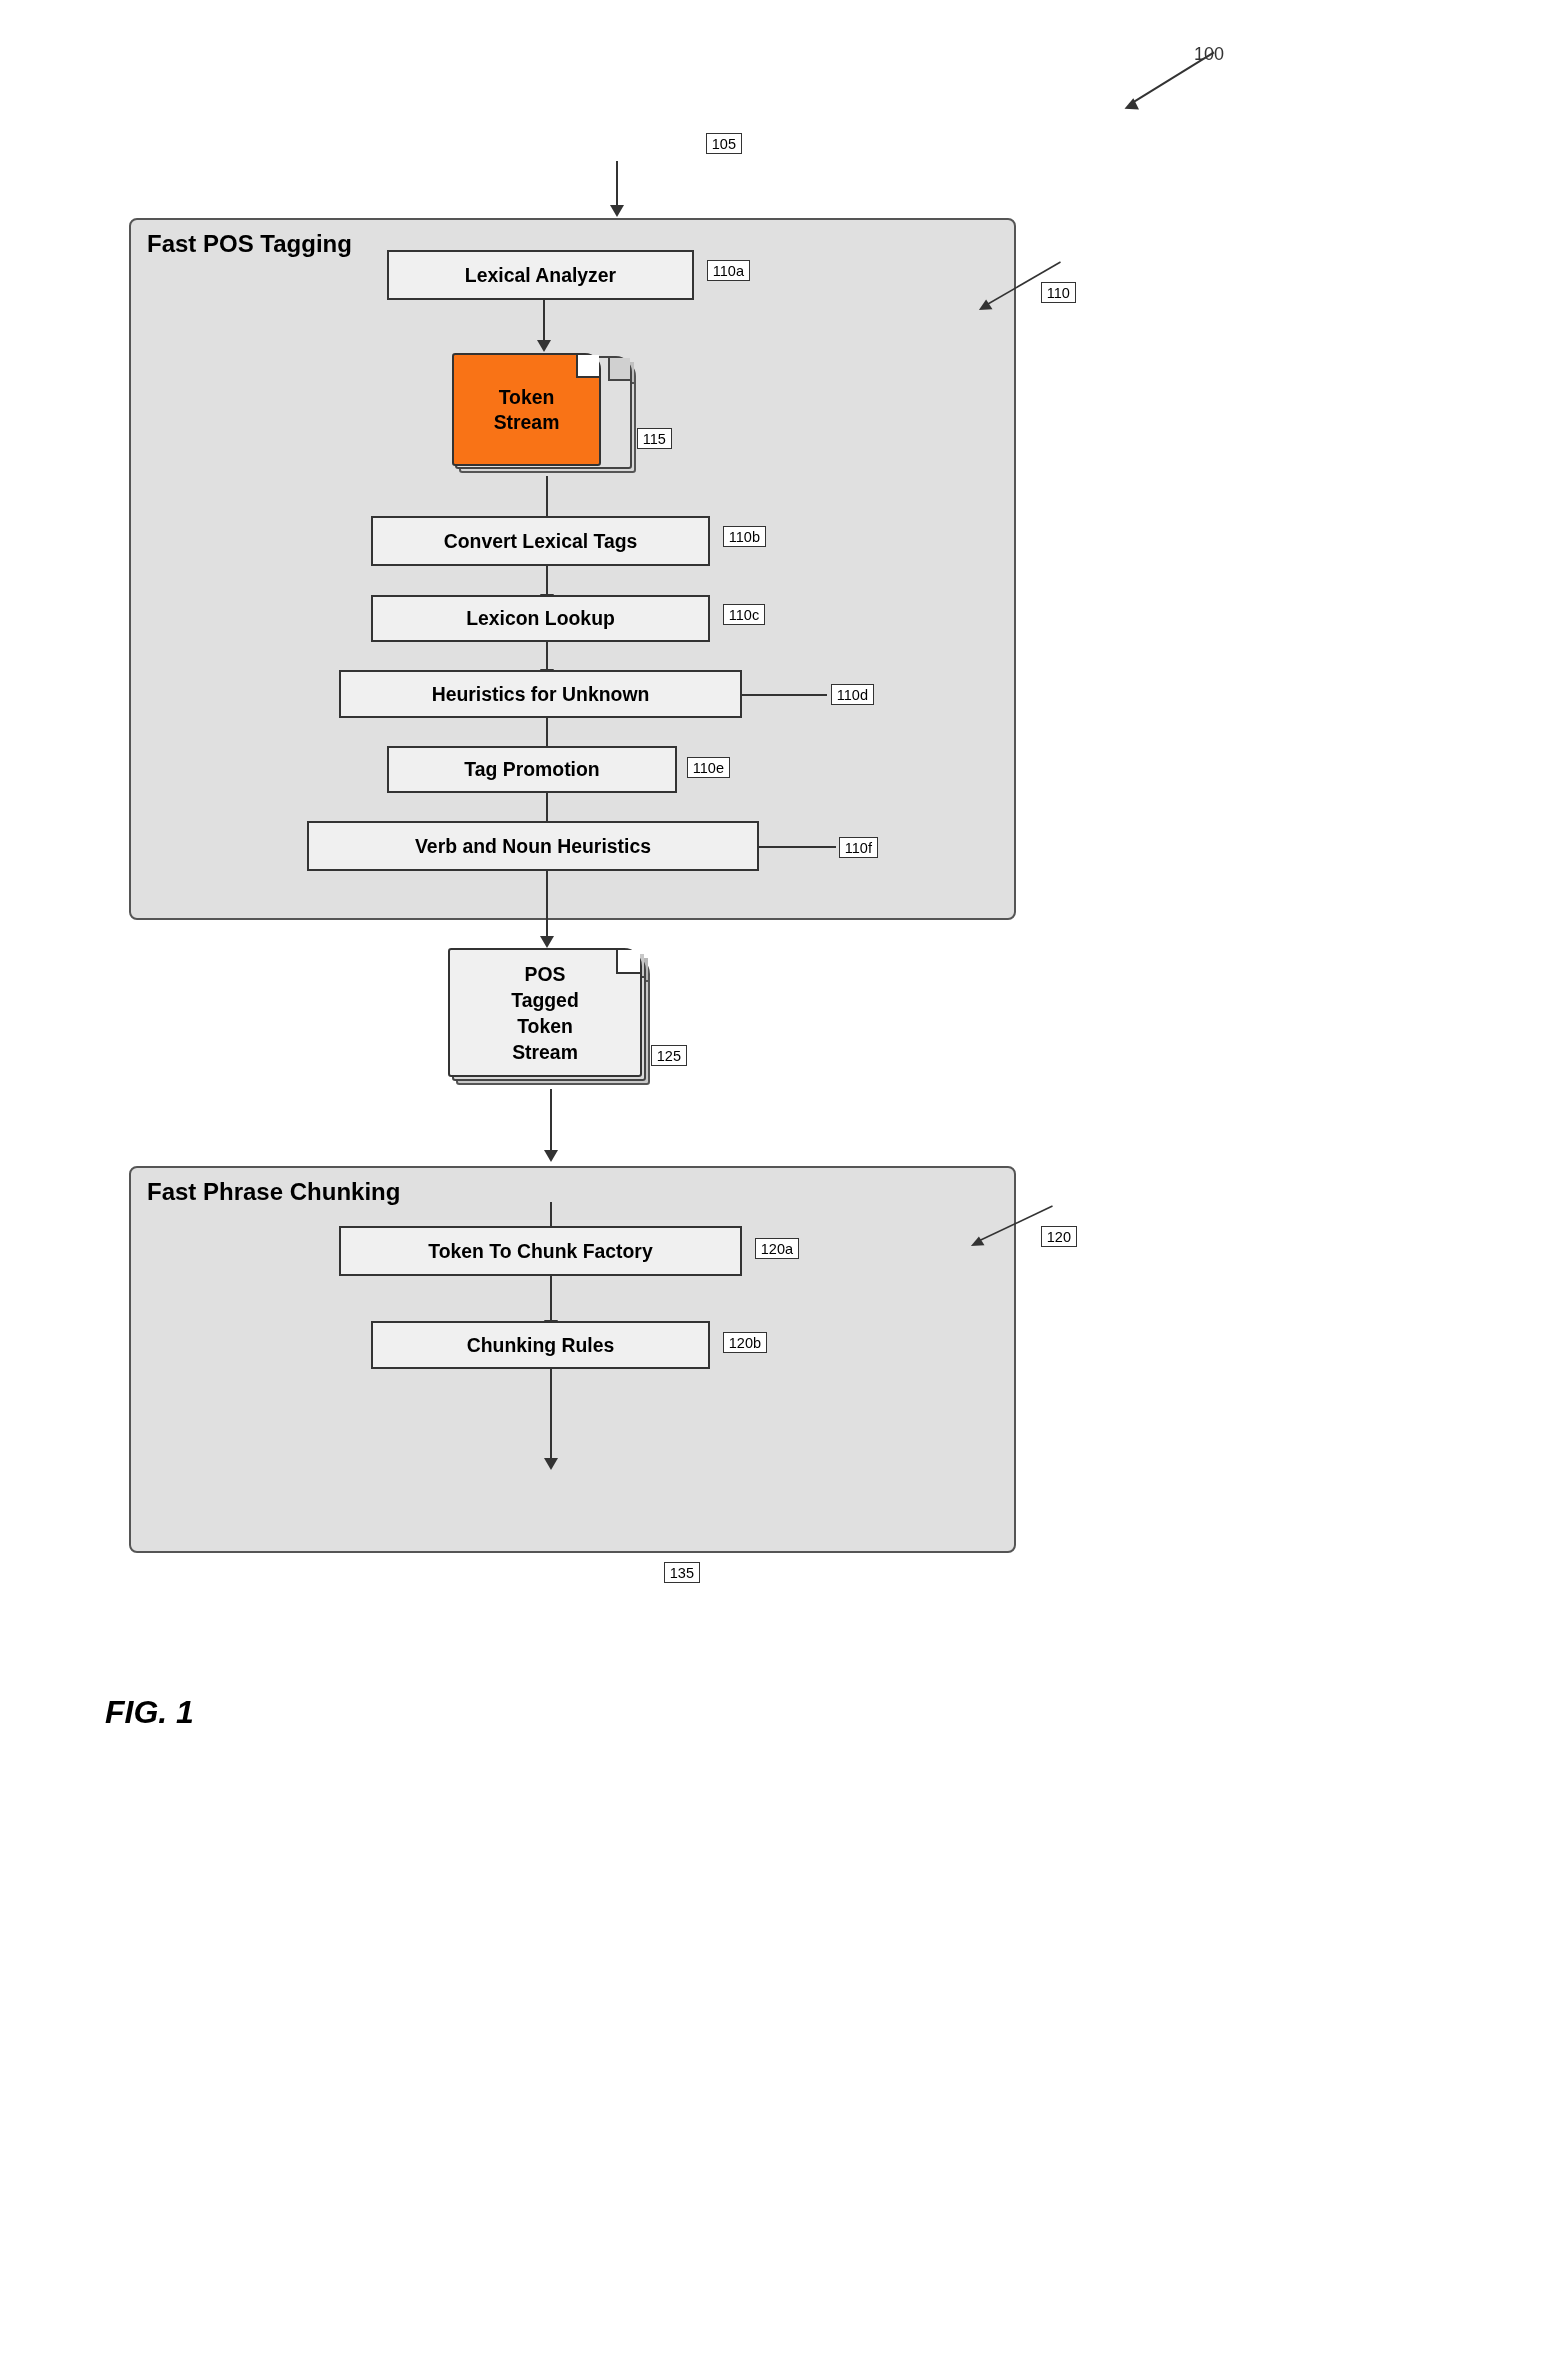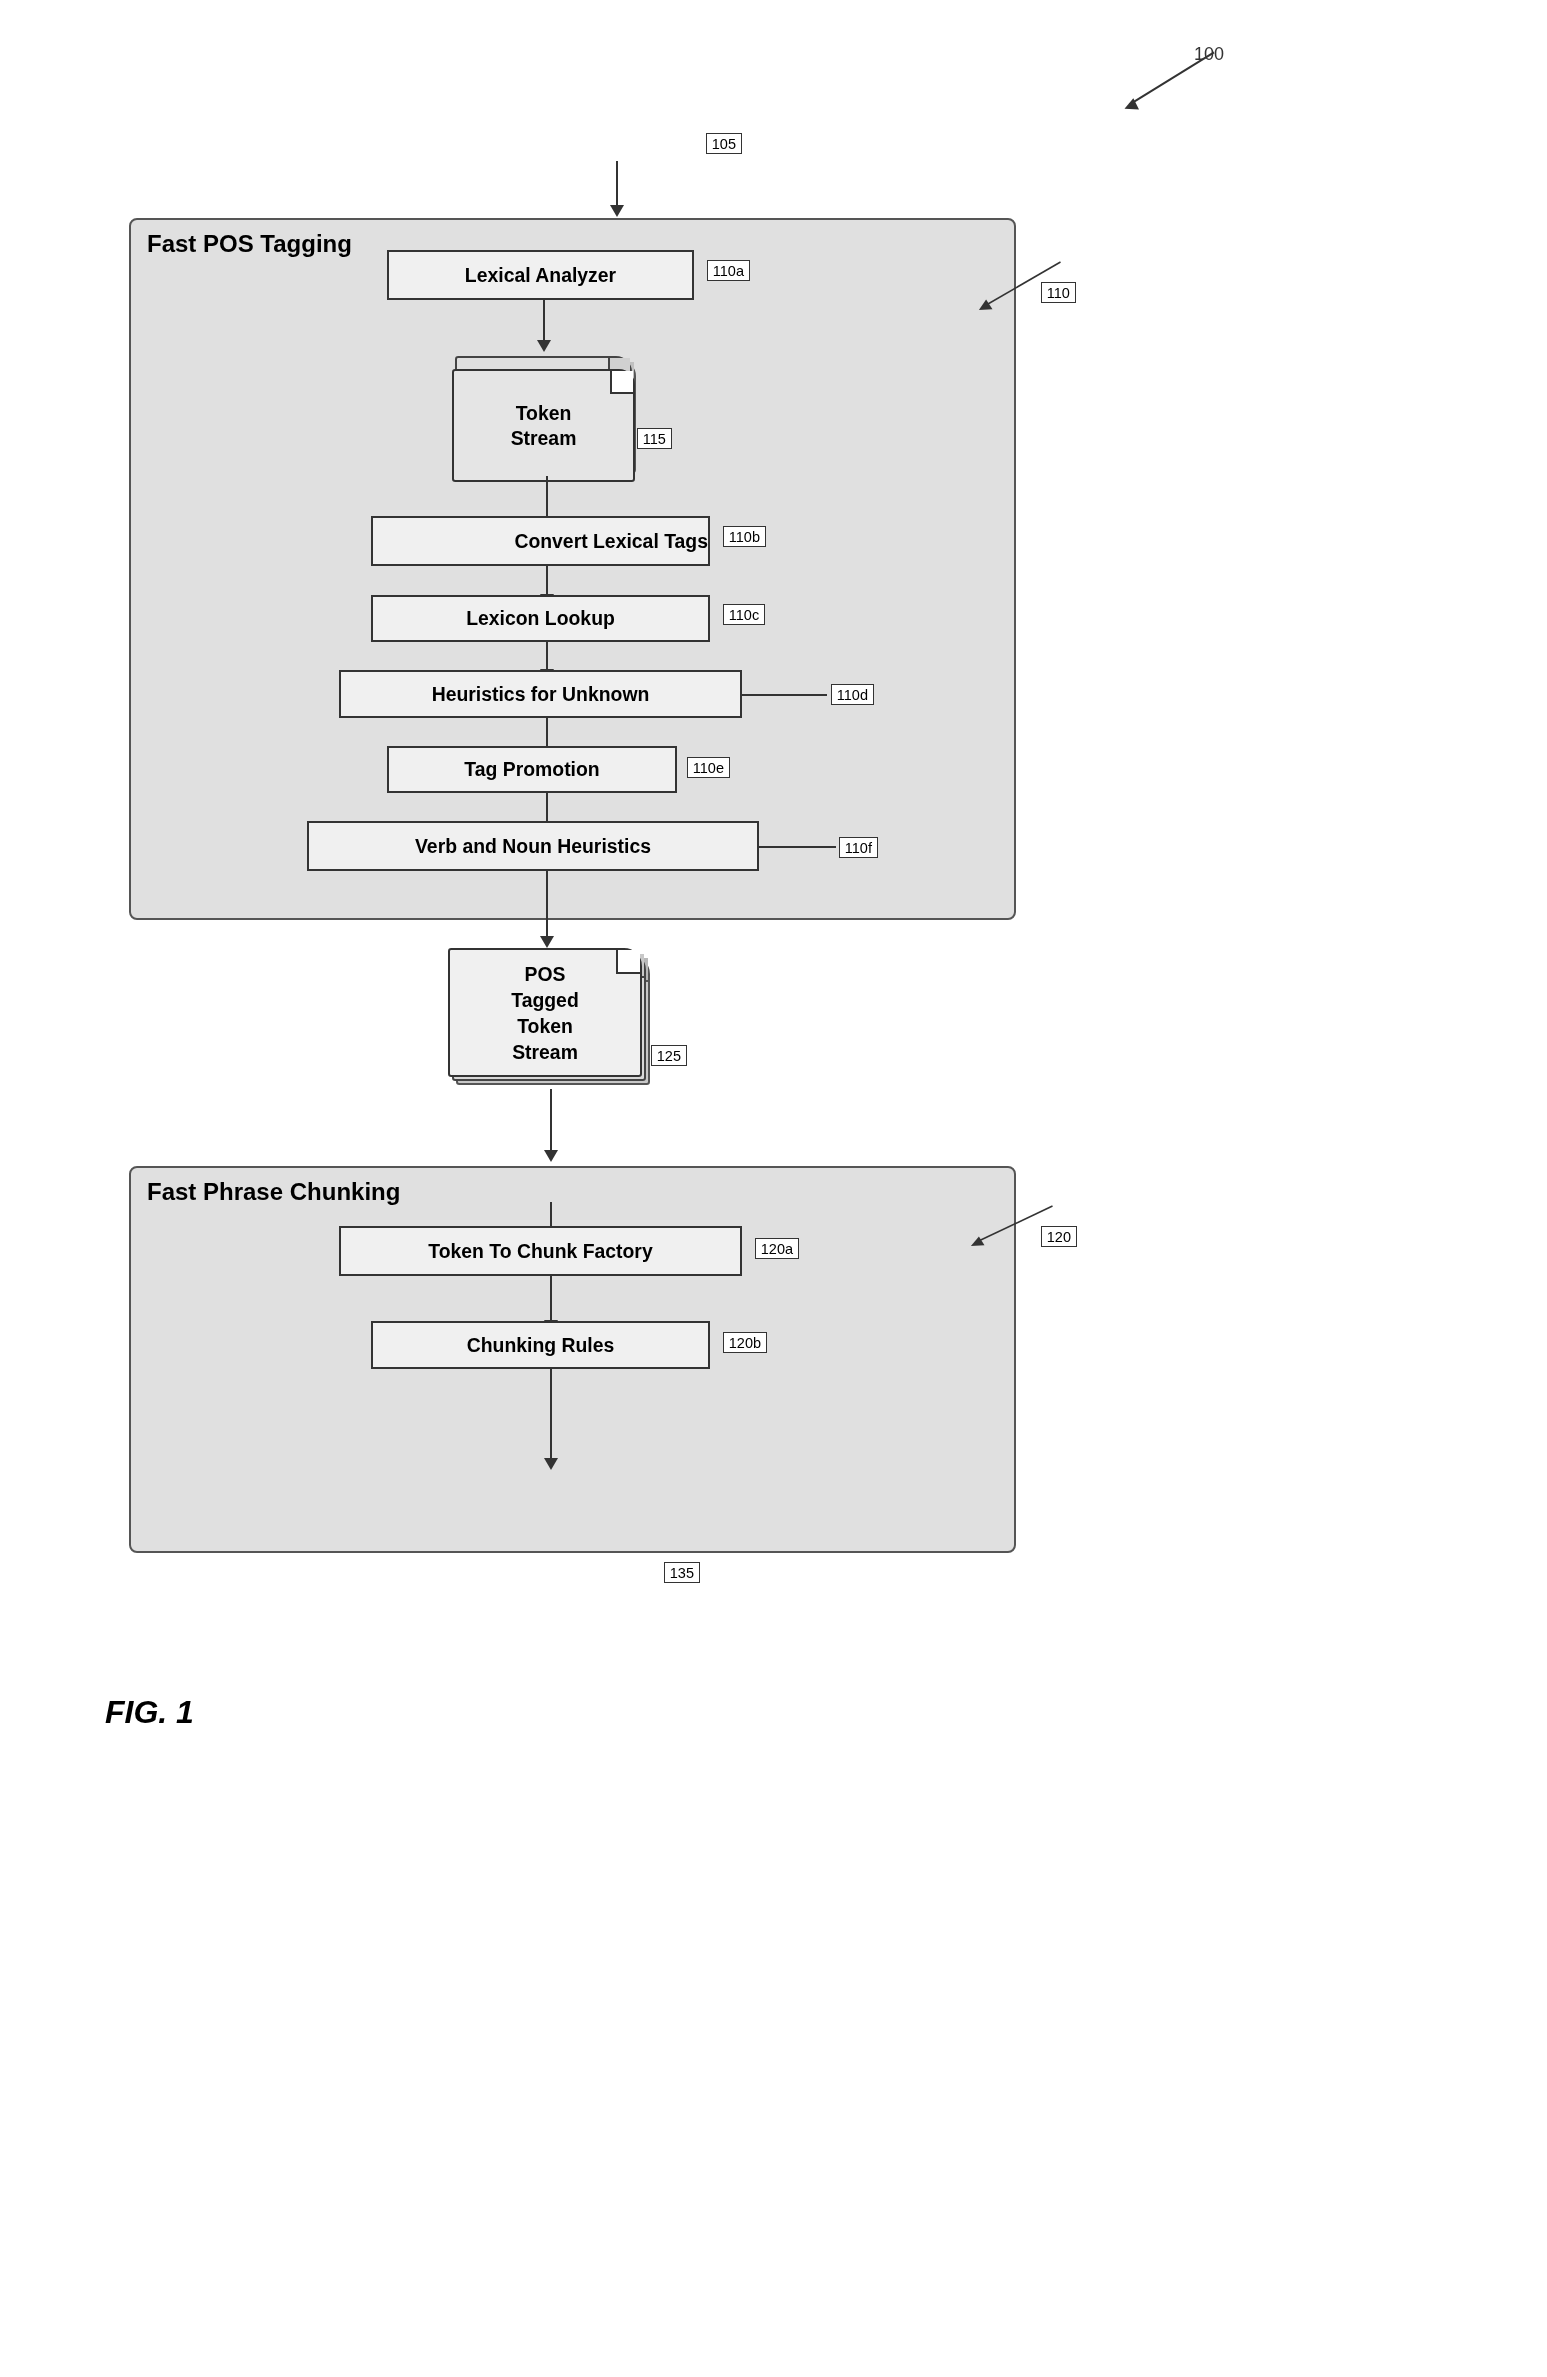--- a/index.html
+++ b/index.html
@@ -63,34 +63,34 @@
 
   <div style="position:absolute; left:452px; top:353px;">
 
     <div style="position:absolute; top:6.5px; left:6.5px; width:177px; height:113px; background:#d8d8d8; border:2px solid #555; border-radius:3.2px 16px 3.2px 3.2px;">
       <div style="position:absolute; top:0; right:0; width:22.6px; height:22.6px; background:#c0c0c0; border-left:2px solid #555; border-bottom:2px solid #555;"></div>
     </div>
     <div style="position:absolute; top:3.2px; left:3.2px; width:177px; height:113px; background:#e0e0e0; border:2px solid #444; border-radius:3.2px 16px 3.2px 3.2px;">
       <div style="position:absolute; top:0; right:0; width:22.6px; height:22.6px; background:#d0d0d0; border-left:2px solid #444; border-bottom:2px solid #444;"></div>
     </div>
 
-    <div style="position:relative; width:183px; height:113px; background:#e5e5e5; border:2.4px solid #333; border-radius:3.2px 16px 3.2px 3.2px;margin-top:16px;">
+    <div style="position:relative; width:149px; height:113px; background:#f97316; border:2.4px solid #333; border-radius:3.2px 16px 3.2px 3.2px;">
       <div style="position:absolute; top:0; right:0; width:22.6px; height:22.6px; background:#fff; border-left:2.4px solid #333; border-bottom:2.4px solid #333;"></div>
       <div style="position:absolute; top:50%; left:50%; transform:translate(-50%,-50%); font-size:19.4px; font-weight:bold; color:#000; text-align:center; line-height:1.3;">Token<br>Stream</div>
     </div>
   </div>
 
   <div style="position:absolute; left:637px; top:428px; font-size:14.5px; border:1.2px solid #333; padding:1.6px 4.8px; background:#fff;">115</div>
 
   <div style="position:absolute; left:540px; top:476px; display:flex; flex-direction:column; align-items:center;">
     <div style="width:2.4px; height:40px; background:#333;"></div>
     <div style="width:0; height:0; border-left:7.3px solid transparent; border-right:7.3px solid transparent; border-top:12px solid #333;"></div>
   </div>
 
-  <div style="position:absolute; left:371px; top:516px; width:339px; height:50px; background:#f0f0f0; border:2.4px solid #333; display:flex; align-items:center; justify-content:flex-end;">
+  <div style="position:absolute; left:371px; top:516px; width:339px; height:50px; background:#f0f0f0; border:2.4px solid #333; display:flex; align-items:center; justify-content:center;">
     <span style="font-size:19.4px; font-weight:bold; color:#000;">Convert Lexical Tags</span>
   </div>
 
   <div style="position:absolute; left:723px; top:526px; font-size:14.5px; border:1.2px solid #333; padding:1.6px 4.8px; background:#fff;">110b</div>
 
   <div style="position:absolute; left:540px; top:566px; display:flex; flex-direction:column; align-items:center;">
     <div style="width:2.4px; height:28px; background:#333;"></div>
     <div style="width:0; height:0; border-left:7.3px solid transparent; border-right:7.3px solid transparent; border-top:12px solid #333;"></div>
   </div>
 

